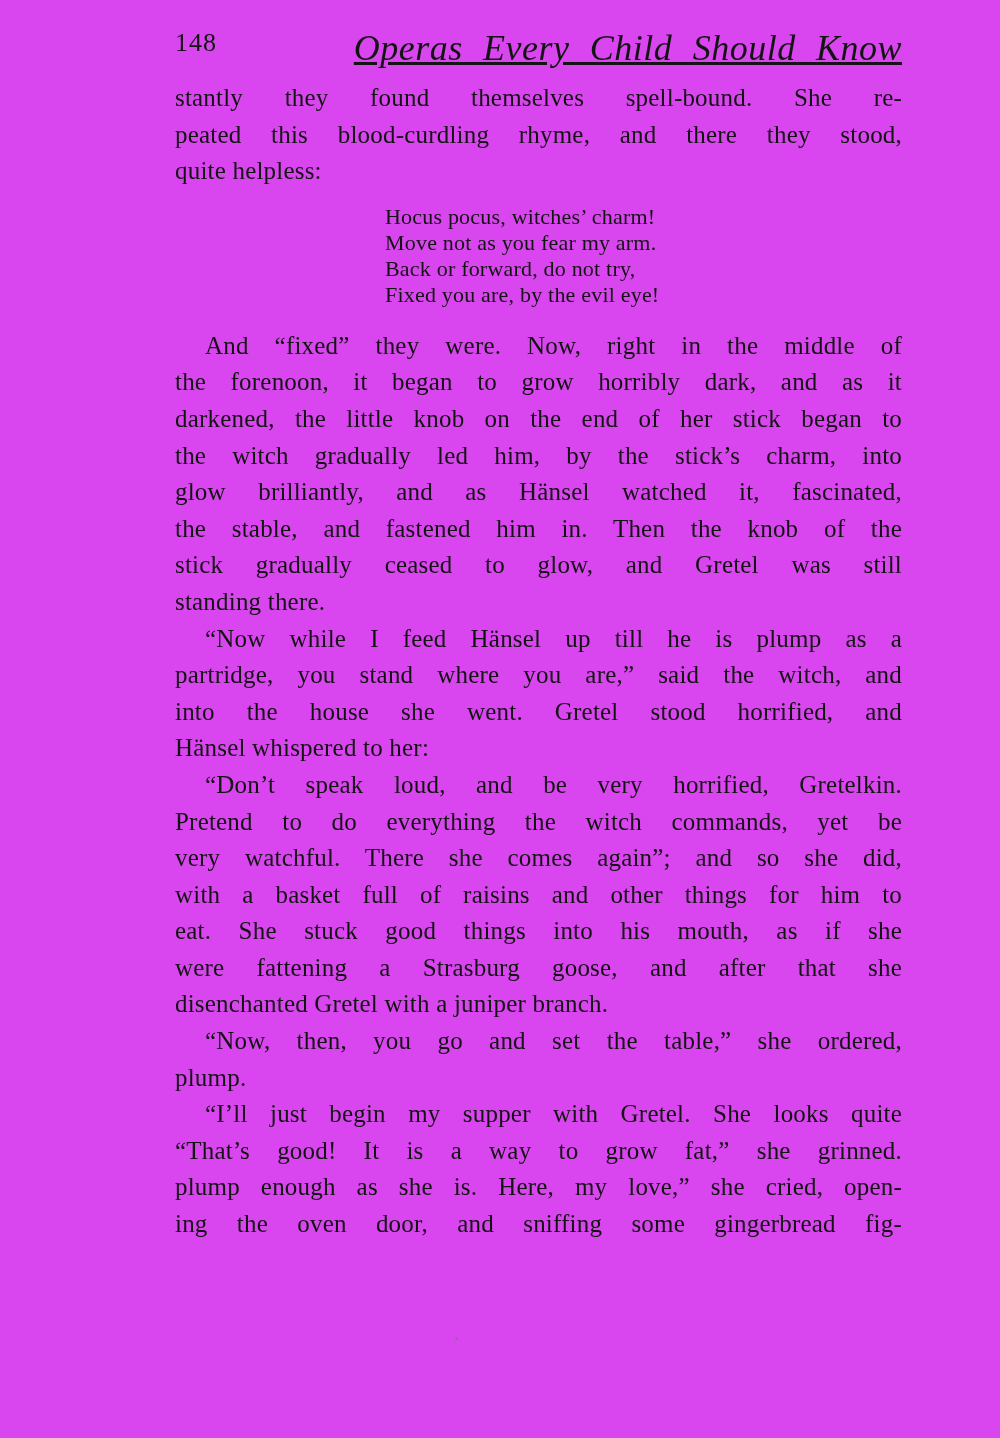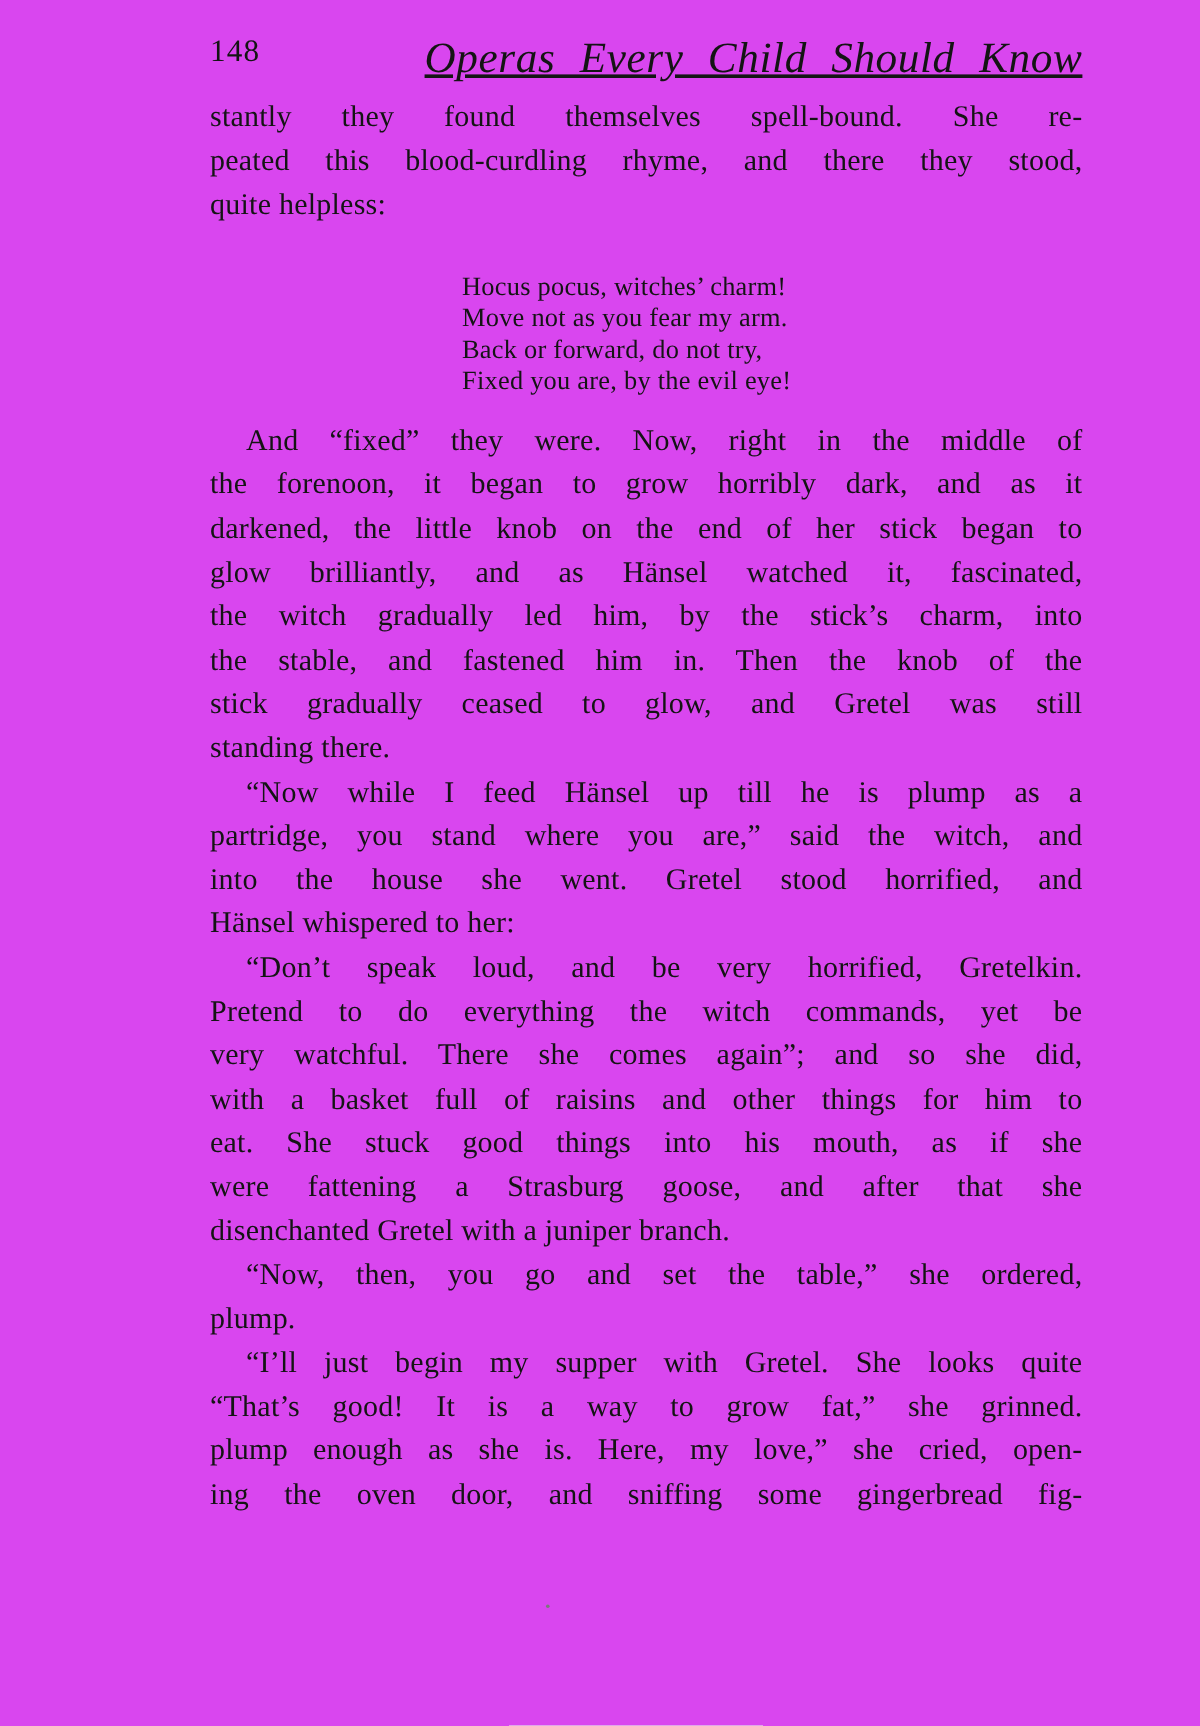--- a/index.html
+++ b/index.html
@@ -52,21 +52,21 @@
     letter-spacing: 0.2px;
   }
   .para.prose .line.just {
     text-align-last: justify;
   }
   .para.prose.indent .line:first-child {
     text-indent: 30px;
   }
   .para.verse {
     margin-left: 210px;
-    margin-top: 36px;
+    margin-top: 14px;
     margin-bottom: 20px;
   }
   .para.verse .verse-line {
     font-size: 22px;
     line-height: 26px;
     text-align: left;
     letter-spacing: 0.2px;
   }
   .scan-speck {
     position: absolute;
@@ -97,22 +97,22 @@
       <div class="para verse">
         <div class="verse-line">Hocus pocus, witches’ charm!</div>
         <div class="verse-line">Move not as you fear my arm.</div>
         <div class="verse-line">Back or forward, do not try,</div>
         <div class="verse-line">Fixed you are, by the evil eye!</div>
       </div>
       <div class="para prose indent">
         <div class="line just">And “fixed” they were.  Now, right in the middle of</div>
         <div class="line just">the forenoon, it began to grow horribly dark, and as it</div>
         <div class="line just">darkened, the little knob on the end of her stick began to</div>
+        <div class="line just">the witch gradually led him, by the stick’s charm, into</div>
         <div class="line just">glow brilliantly, and as Hänsel watched it, fascinated,</div>
-        <div class="line just">the witch gradually led him, by the stick’s charm, into</div>
         <div class="line just">the stable, and fastened him in.  Then the knob of the</div>
         <div class="line just">stick gradually ceased to glow, and Gretel was still</div>
         <div class="line">standing there.</div>
       </div>
       <div class="para prose indent">
         <div class="line just">“Now while I feed Hänsel up till he is plump as a</div>
         <div class="line just">partridge, you stand where you are,” said the witch, and</div>
         <div class="line just">into the house she went.  Gretel stood horrified, and</div>
         <div class="line">Hänsel whispered to her:</div>
       </div>

